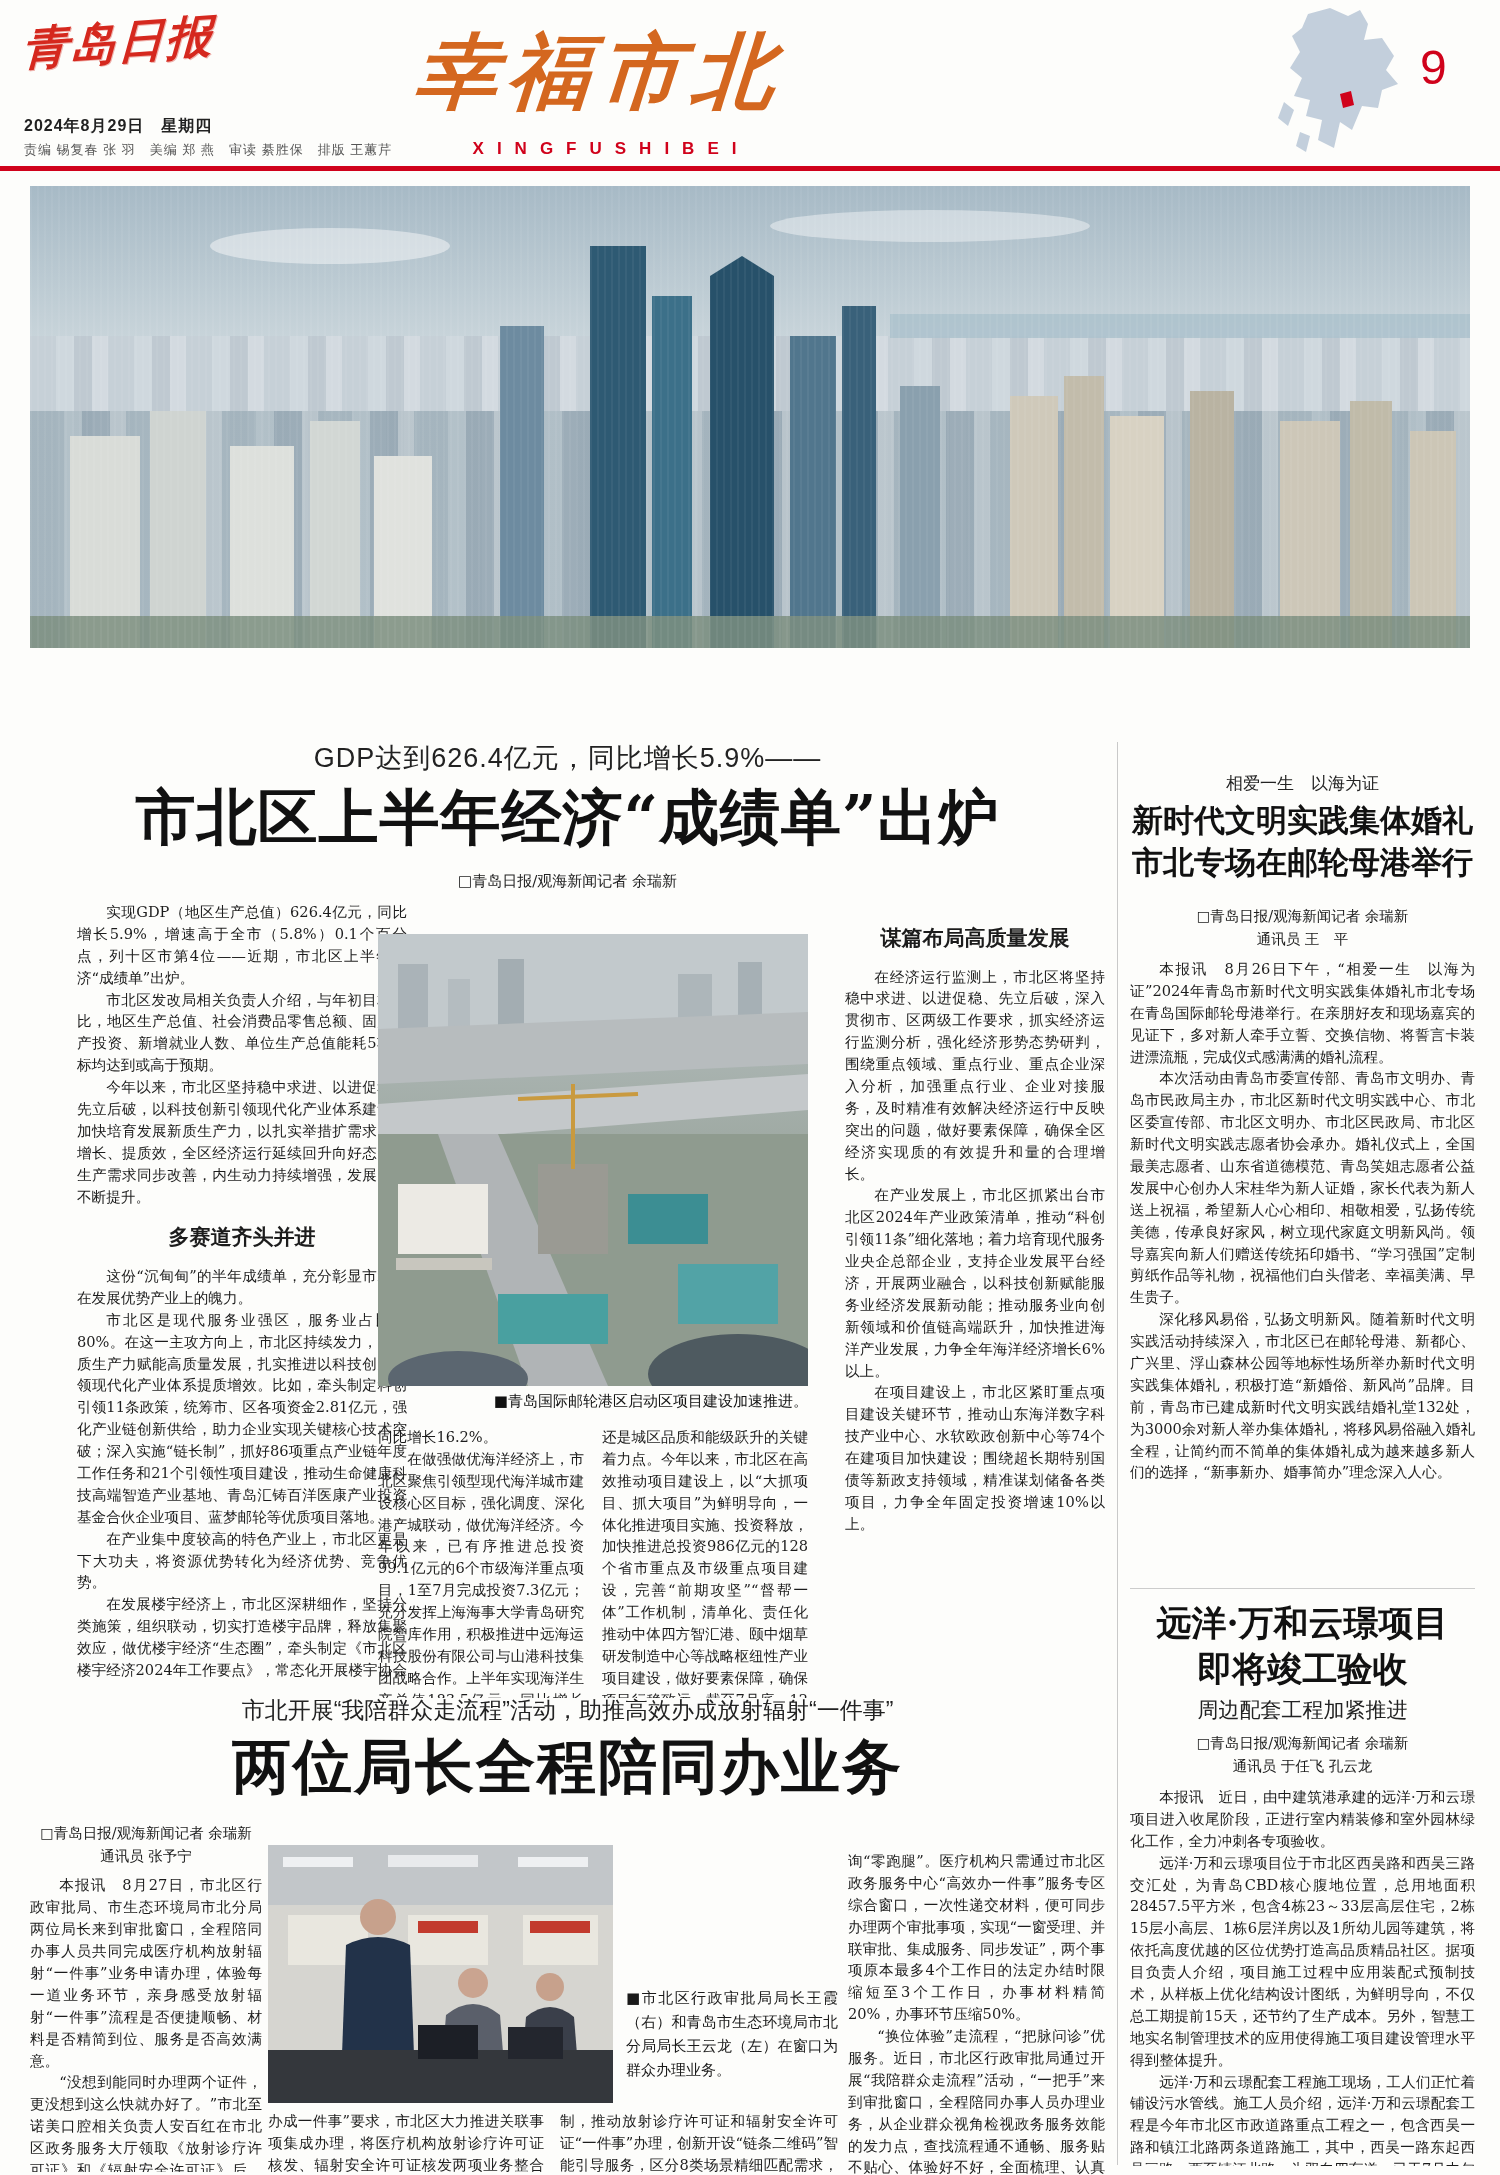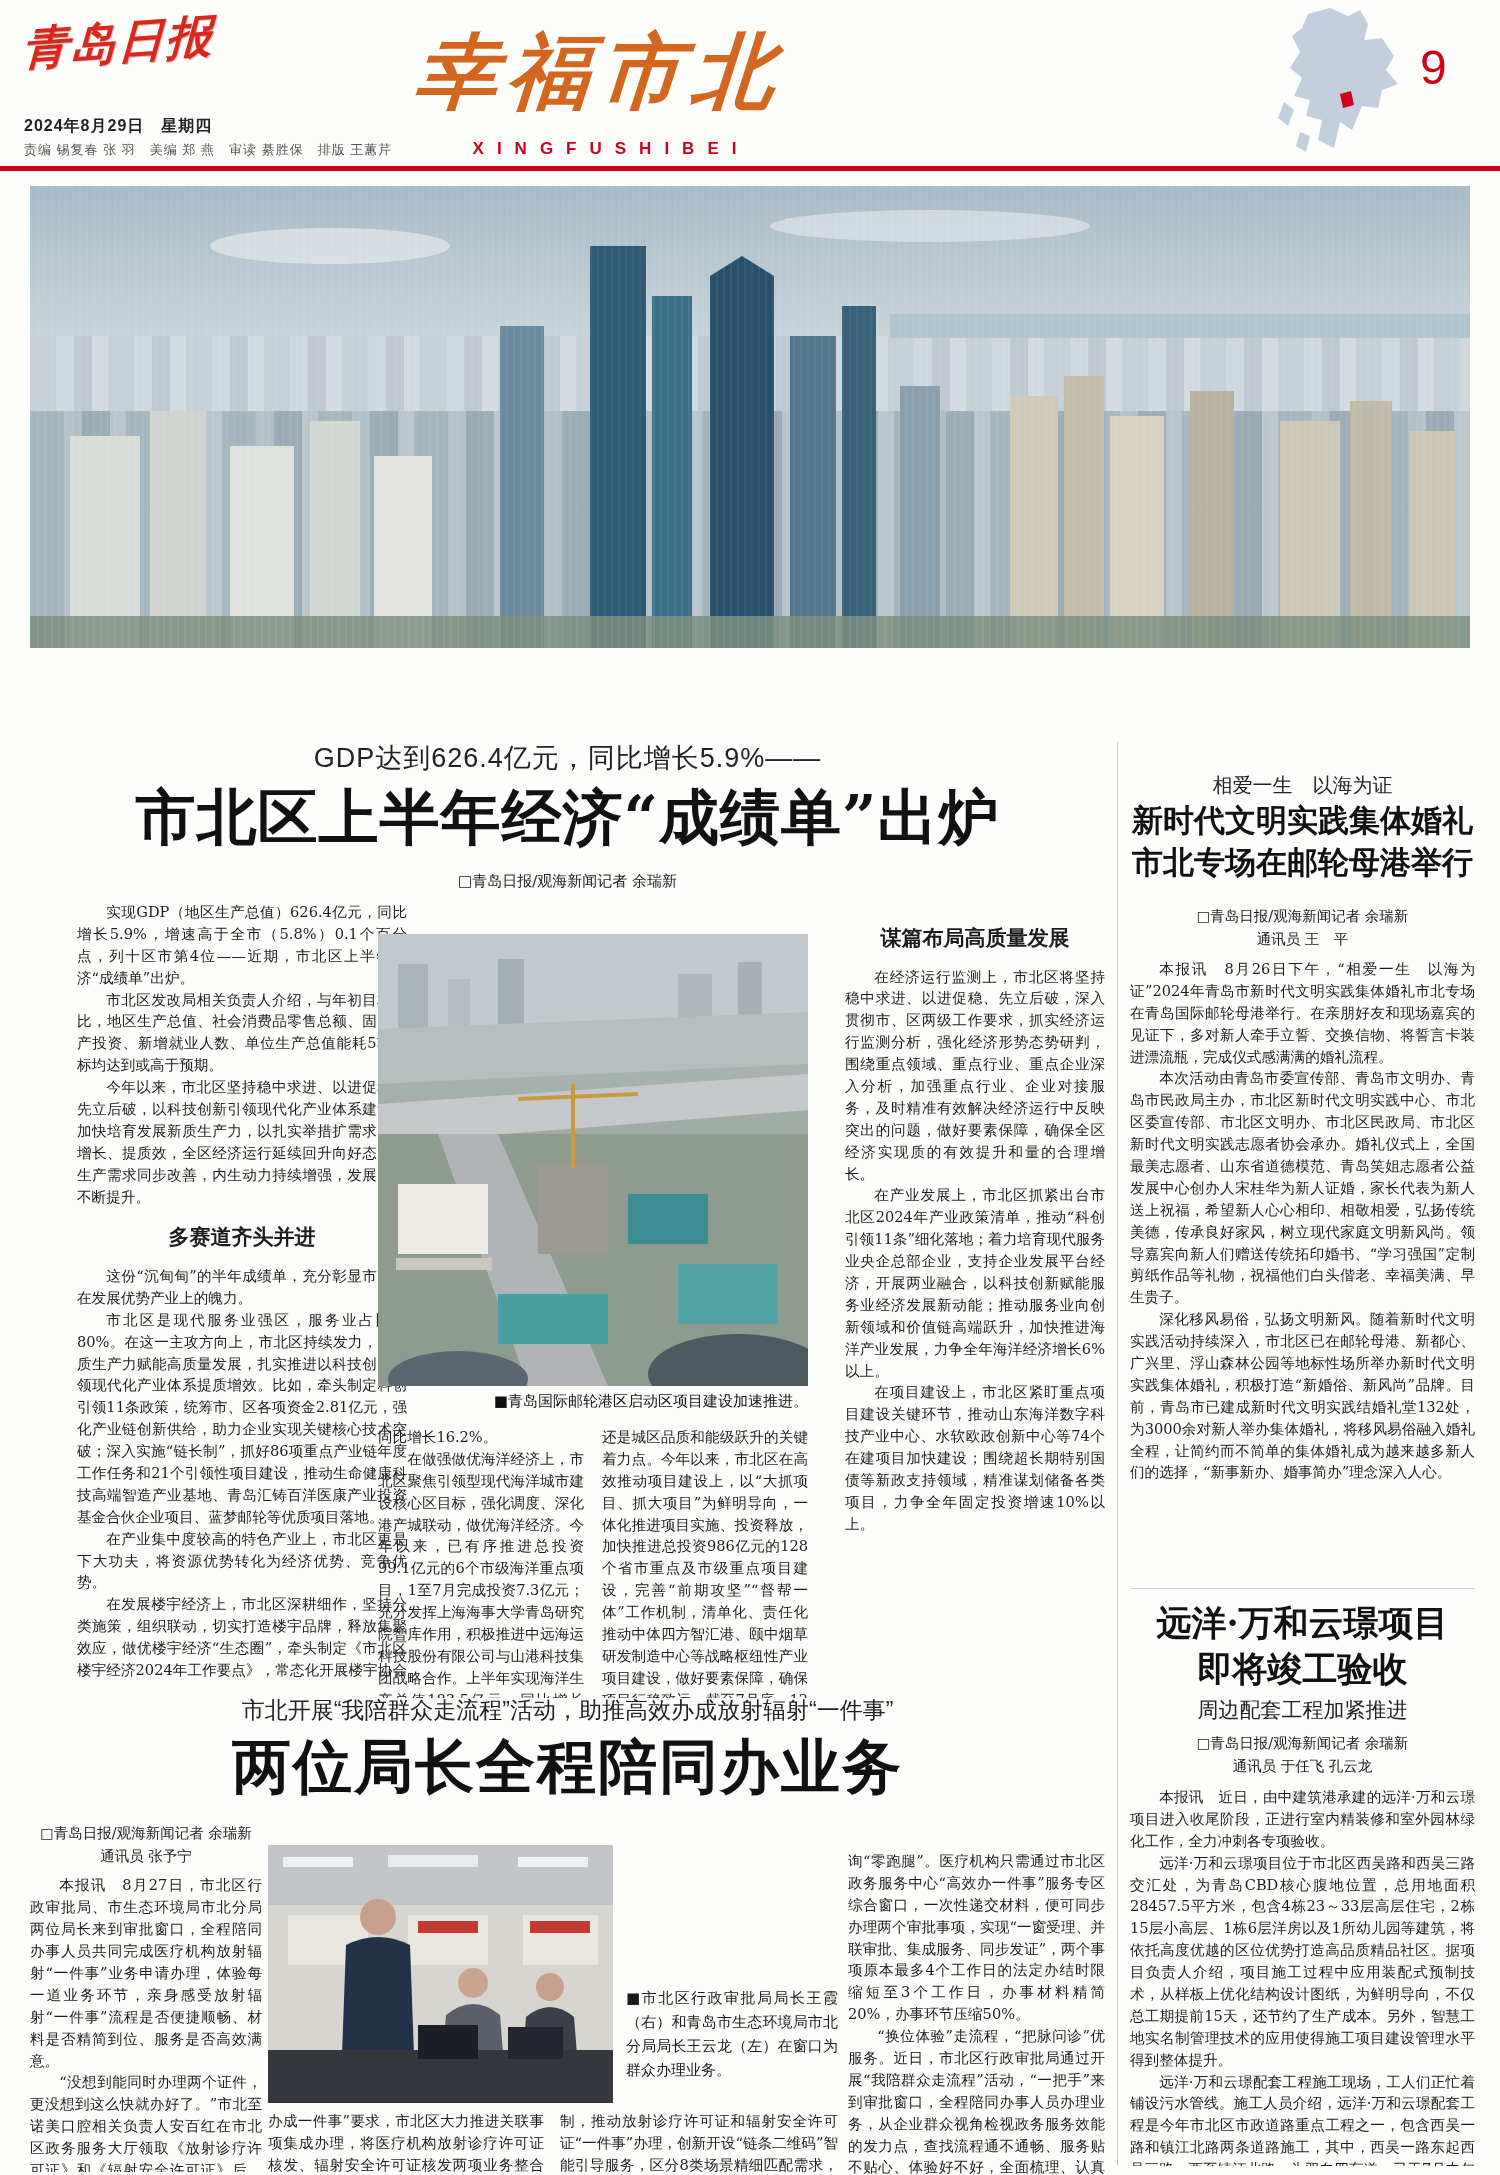--- a/index.html
+++ b/index.html
@@ -79,21 +79,21 @@
 
   .mid-photo { left:378px; top:934px; width:430px; height:452px; overflow:hidden;
     background:linear-gradient(#b9c2c4, #9aa59d 55%, #8f9b8f);}
   .mid-photo svg { width:100%; height:100%; display:block; }
   .mid-caption { left:378px; top:1392px; width:430px; text-align:right; font-size:15px; color:#111;}
   .m-col2 { left:378px; top:1426px; width:206px; height:272px; }
   .m-col3 { left:602px; top:1426px; width:206px; height:272px; }
 
   
   .v-divider { left:1117px; top:742px; width:1px; height:1423px; background:#c9c9c9; }
-  .w-kicker { left:1130px; top:772px; width:345px; text-align:center; font-size:20px; color:#222;}
+  .w-kicker { left:1130px; top:772px; width:345px; text-align:center; font-size:17px; color:#222;}
   .w-headline { left:1130px; top:800px; width:345px; text-align:center;
     font-size:31px; font-weight:bold; line-height:1.35; color:#111;}
   .w-byline { left:1130px; top:905px; width:345px; text-align:center; font-size:14.5px; line-height:1.6;}
   .w-body { left:1130px; top:958px; width:345px; height:625px; }
   .h-divider { left:1130px; top:1588px; width:345px; height:1px; background:#cccccc; }
 
   
   .p-headline { left:1130px; top:1600px; width:345px; text-align:center;
     font-size:35px; font-weight:bold; line-height:1.3; color:#111;}
   .p-subhead { left:1130px; top:1696px; width:345px; text-align:center; font-size:21px; color:#222;}

